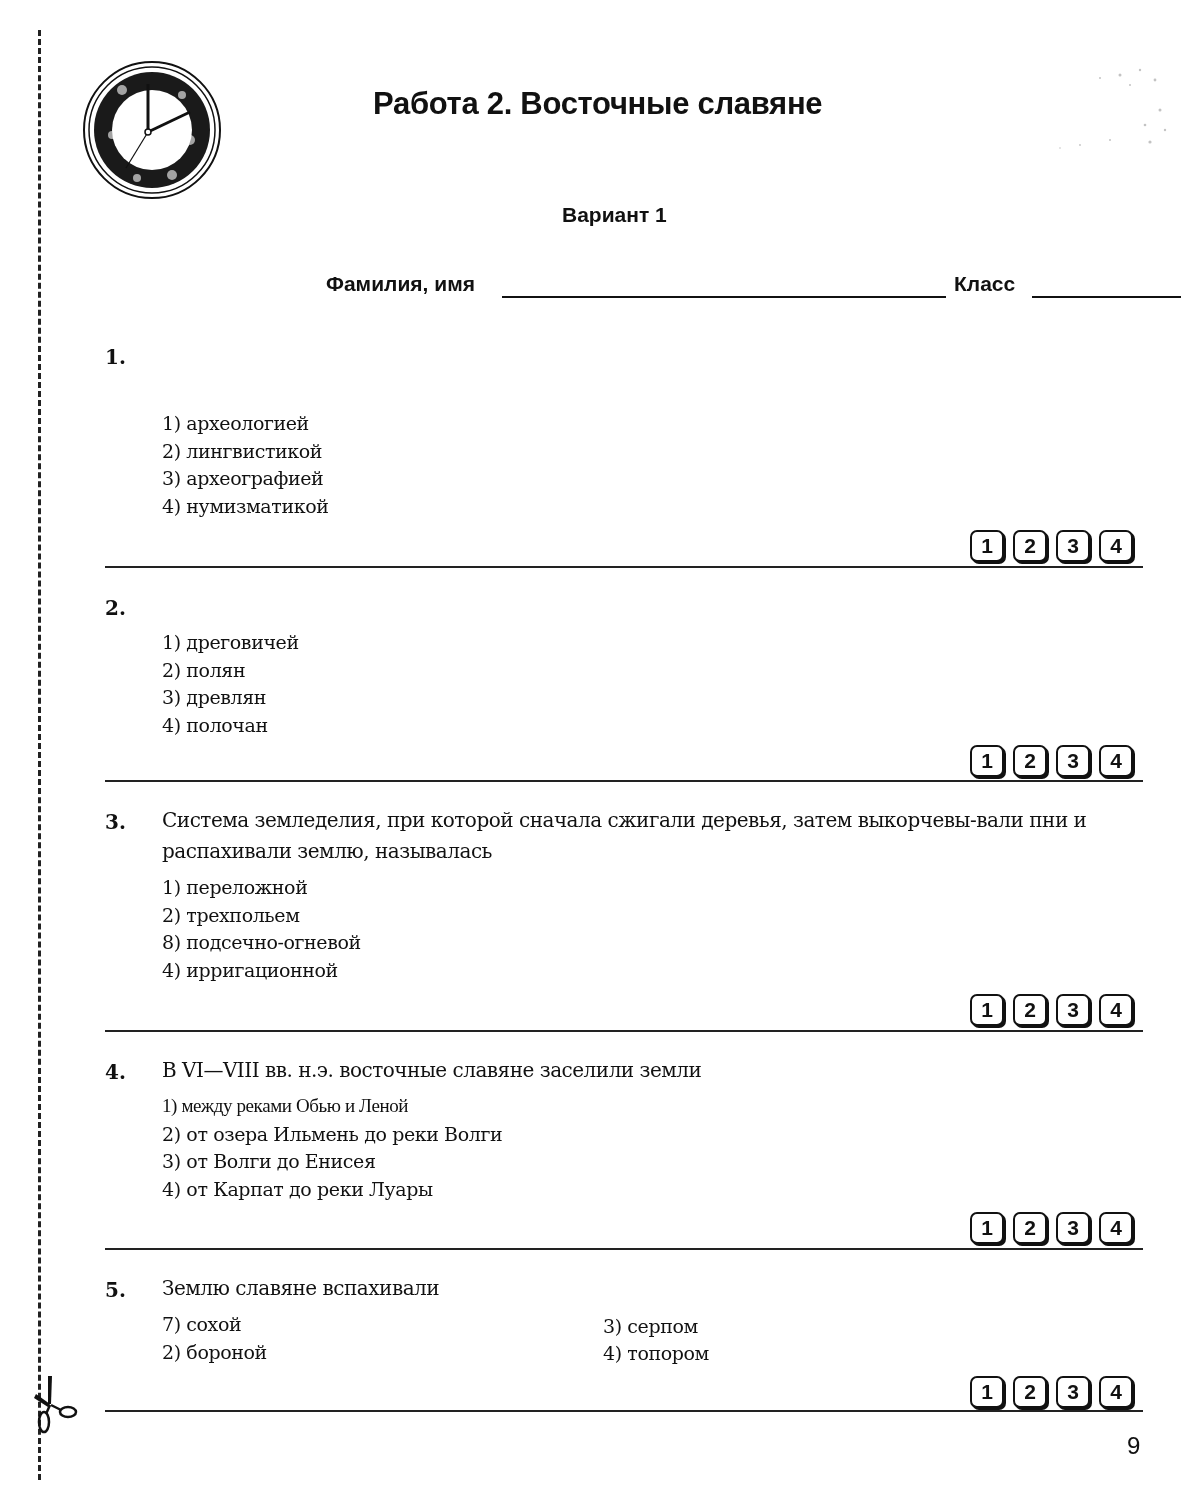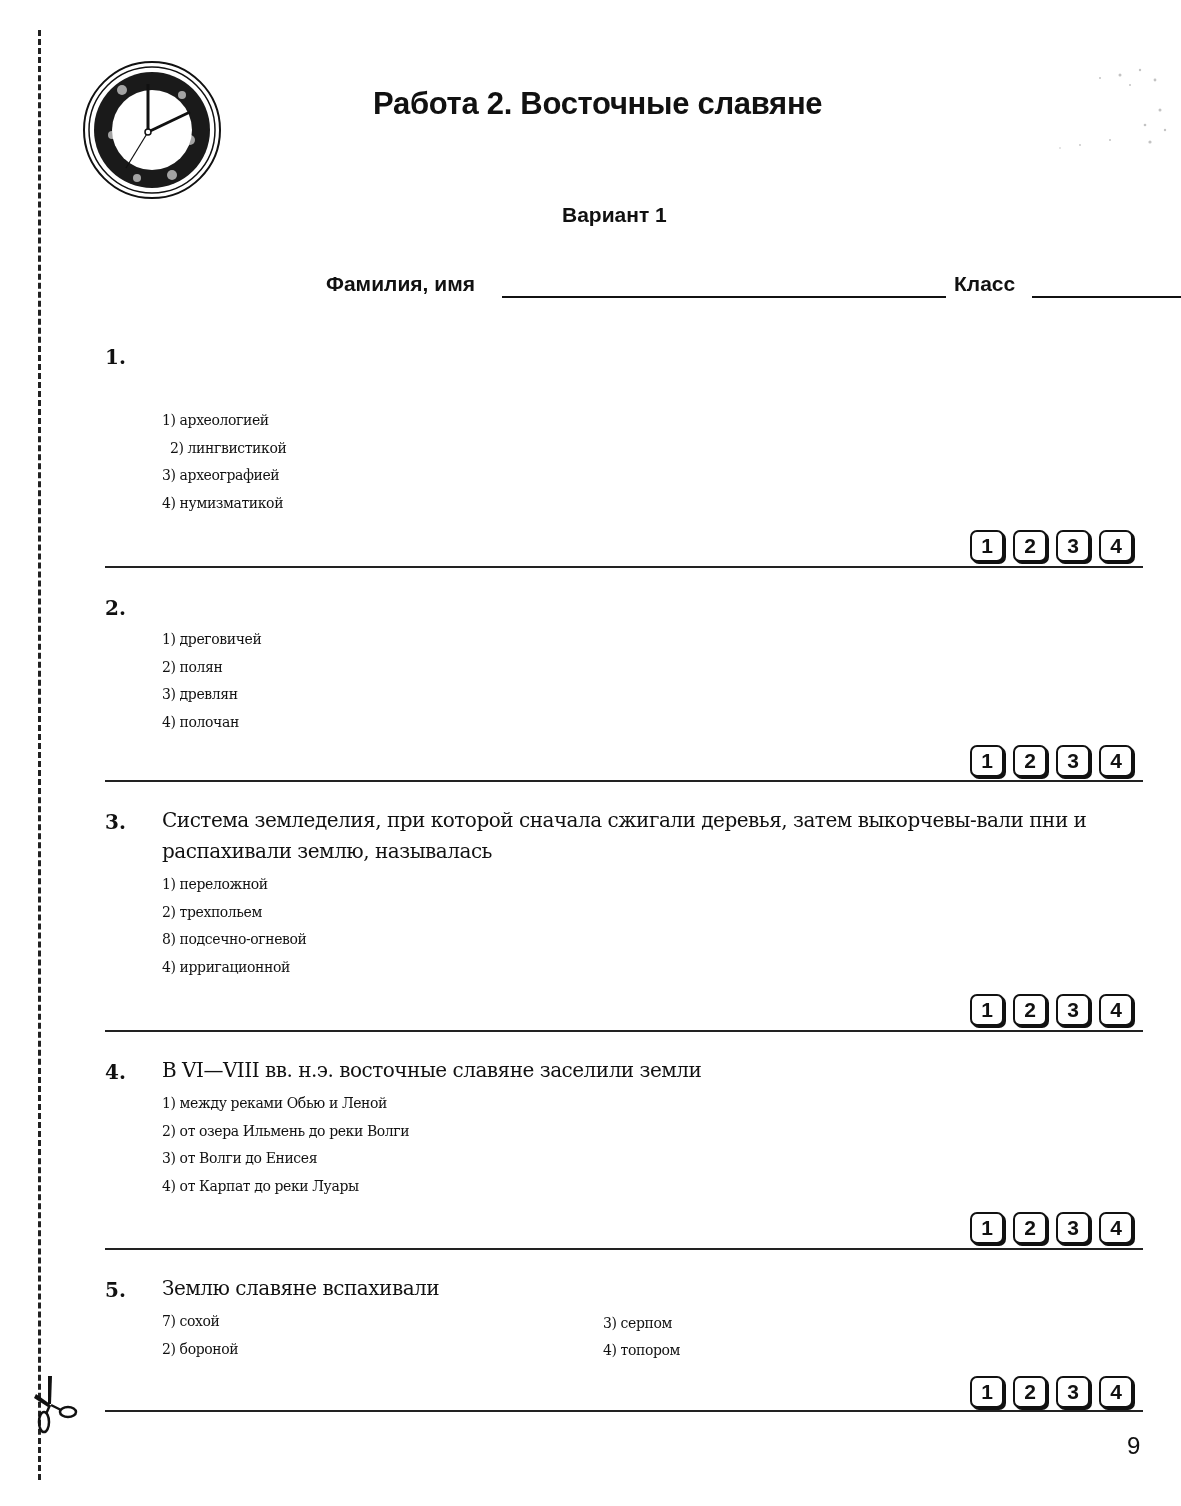--- a/index.html
+++ b/index.html
@@ -8,21 +8,21 @@
     .scissors { position: absolute; left: 34px; top: 1374px; width: 46px; height: 60px; }
     .clock { position: absolute; left: 82px; top: 60px; width: 140px; height: 140px; }
     .title { position: absolute; left: 373px; top: 86px; font-family: "Liberation Sans", sans-serif; font-weight: bold; font-size: 31px; letter-spacing: -0.3px; }
     .variant { position: absolute; left: 562px; top: 203px; font-family: "Liberation Sans", sans-serif; font-weight: bold; font-size: 21px; }
     .namerow { position: absolute; left: 280px; top: 272px; width: 868px; height: 30px; font-family: "Liberation Sans", sans-serif; font-weight: bold; font-size: 21px; margin-left: 46px; }
     .namerow .lbl { position: absolute; top: 0; }
     .namerow .line { position: absolute; top: 24px; border-bottom: 2px solid #111; }
     .q { position: absolute; left: 105px; width: 1040px; font-family: "DejaVu Serif", serif; font-size: 20px; }
     .q .num { position: absolute; left: 0; top: 0; font-weight: bold; }
     .q .text { position: absolute; left: 57px; width: 985px; line-height: 31px; letter-spacing: -0.5px; }
-    .q .opt { position: absolute; font-size: 14px; letter-spacing: -0.4px; }
+    .q .opt { position: absolute; font-size: 19px; letter-spacing: -0.4px; }
     .answers { position: absolute; left: 970px; display: flex; gap: 9px; }
     .box { width: 30px; height: 28px; border: 2px solid #111; border-radius: 7px; box-shadow: 2px 2px 0 #111; font-family: "Liberation Sans", sans-serif; font-size: 21px; font-weight: bold; display: flex; align-items: center; justify-content: center; cursor: pointer; background: #fff; }
     .sep { position: absolute; left: 105px; width: 1038px; border-top: 2px solid #222; }
     .pagenum { position: absolute; left: 1127px; top: 1432px; font-family: "Liberation Sans", sans-serif; font-size: 24px; }
     .speckle { position: absolute; opacity: 0.35; }
   </style>
 </head>
 <body>
 
 <div class="cutline"></div>
@@ -79,21 +79,21 @@
 <div class="namerow">
   <span class="lbl" style="left:0;">Фамилия, имя</span>
   <div class="line" style="left:176px; width:444px;"></div>
   <span class="lbl" style="left:628px;">Класс</span>
   <div class="line" style="left:706px; width:162px;"></div>
 </div>
 
 <div class="q" style="top:345px; height:220px;">
   <span class="num">1.</span>
   <span class="opt" style="left:57px; top:67px;">1) археологией</span>
-  <span class="opt" style="left:65px; top:95px;text-align:right;">2) лингвистикой</span>
+  <span class="opt" style="left:57px; top:95px;text-align:right;">2) лингвистикой</span>
   <span class="opt" style="left:57px; top:122px;">3) археографией</span>
   <span class="opt" style="left:57px; top:150px;">4) нумизматикой</span>
 </div>
 <div class="answers" style="top:530px;">
   <div class="box">1</div>
   <div class="box">2</div>
   <div class="box">3</div>
   <div class="box">4</div>
 </div>
 <div class="sep" style="top:566px;"></div>
@@ -125,21 +125,21 @@
   <div class="box">1</div>
   <div class="box">2</div>
   <div class="box">3</div>
   <div class="box">4</div>
 </div>
 <div class="sep" style="top:1030px;"></div>
 
 <div class="q" style="top:1060px; height:170px;">
   <span class="num">4.</span>
   <div class="text" style="top:-5px;">В VI—VIII вв. н.э. восточные славяне заселили земли</div>
-  <span class="opt" style="left:57px; top:35px;">1) между реками Обью и Леной</span>
+  <span class="opt" style="left:57px; top:35px;font-family:Liberation Serif, serif;">1) между реками Обью и Леной</span>
   <span class="opt" style="left:57px; top:63px;">2) от озера Ильмень до реки Волги</span>
   <span class="opt" style="left:57px; top:90px;">3) от Волги до Енисея</span>
   <span class="opt" style="left:57px; top:118px;">4) от Карпат до реки Луары</span>
 </div>
 <div class="answers" style="top:1212px;">
   <div class="box">1</div>
   <div class="box">2</div>
   <div class="box">3</div>
   <div class="box">4</div>
 </div>

